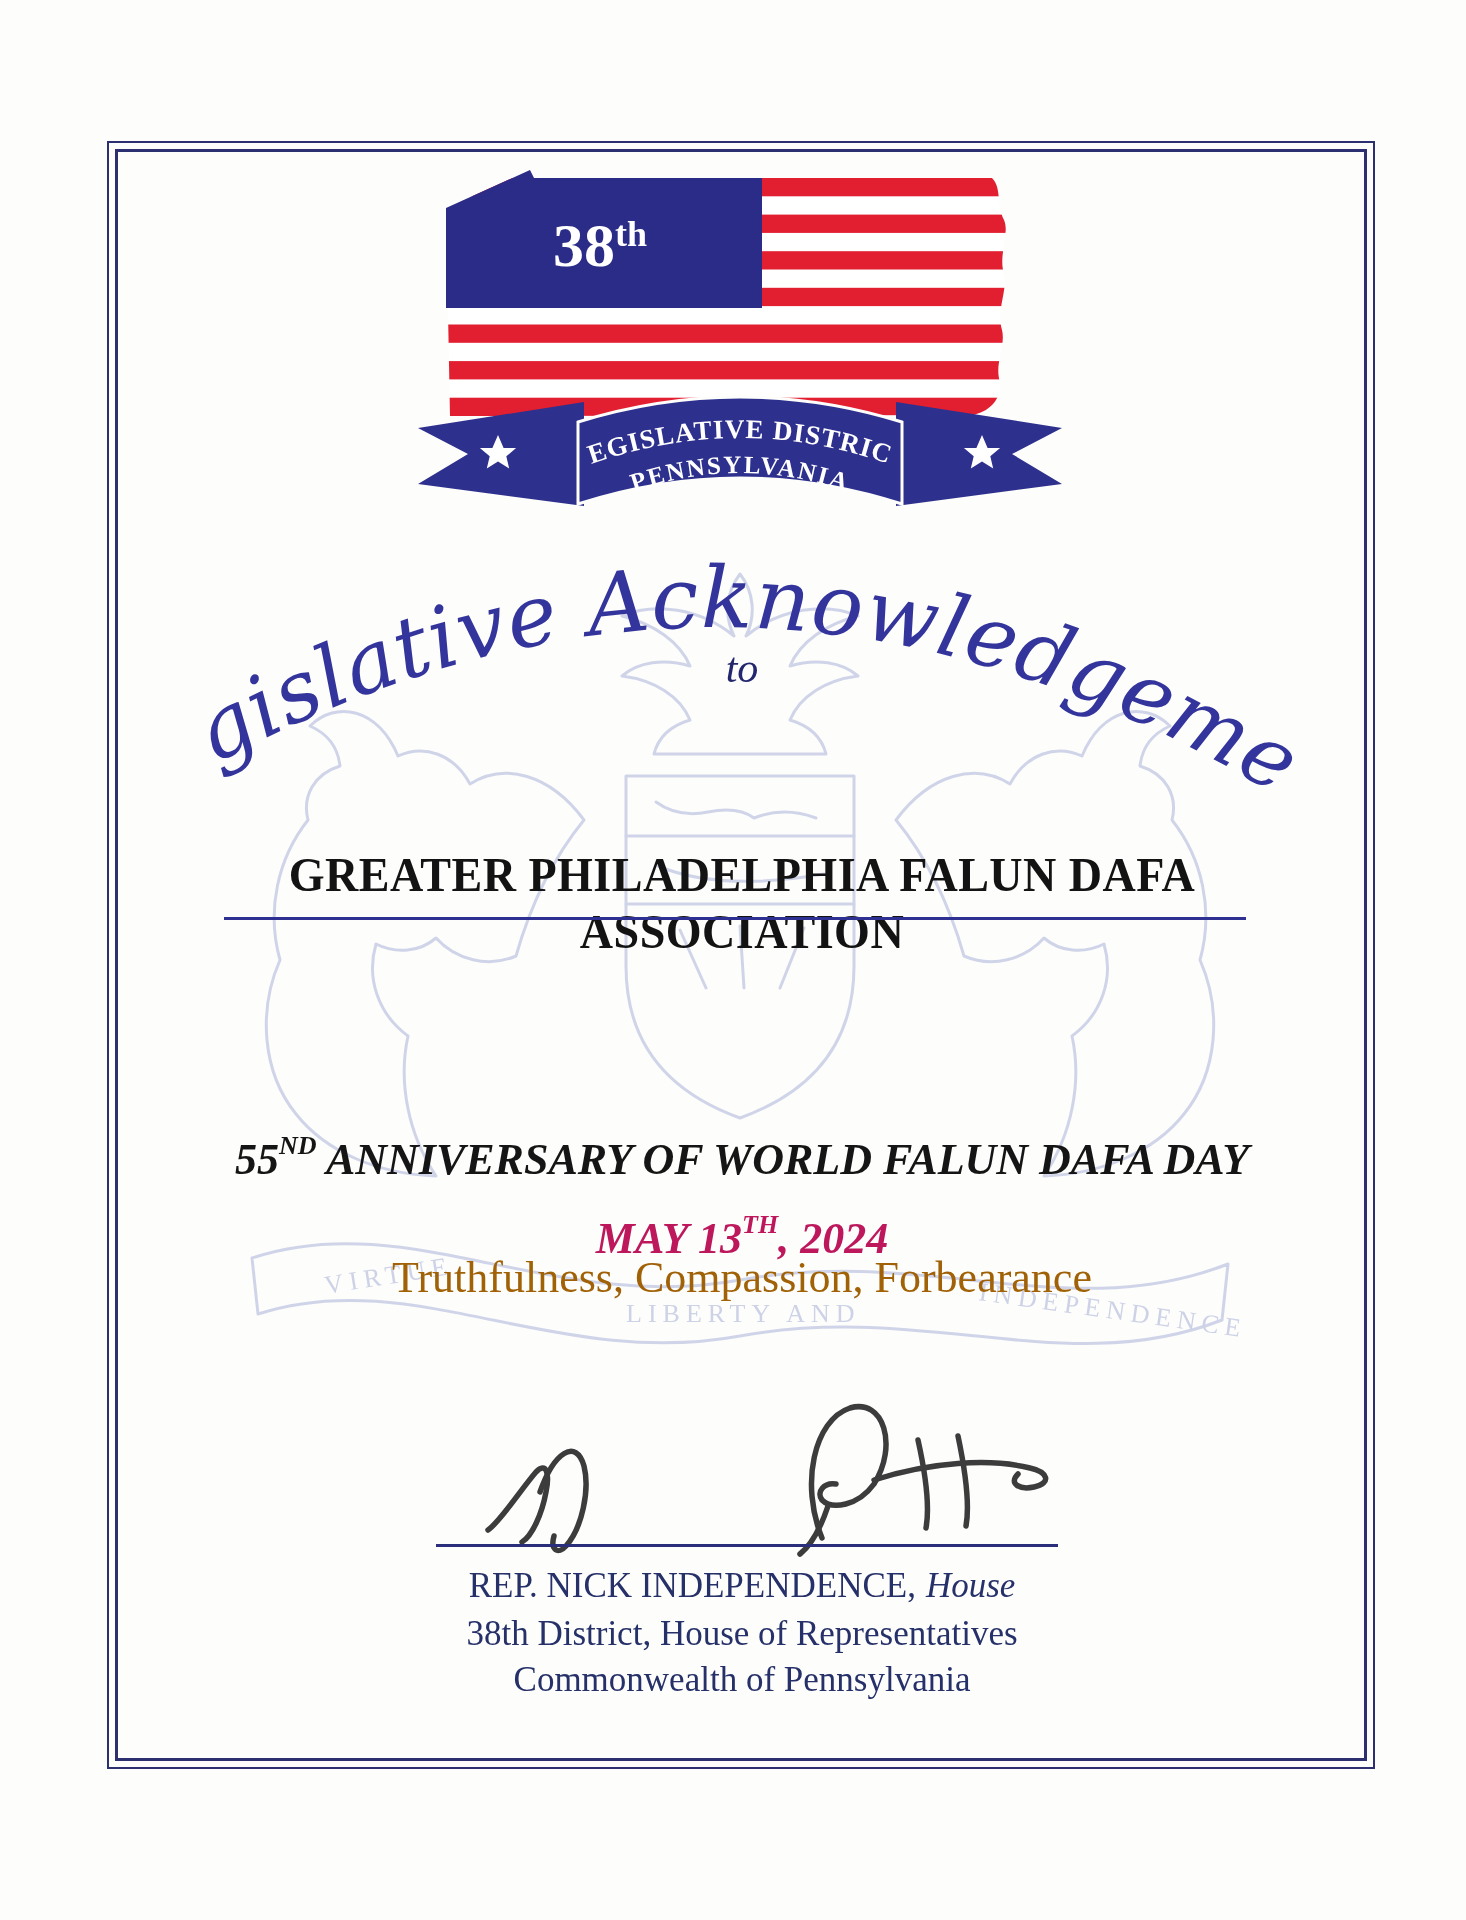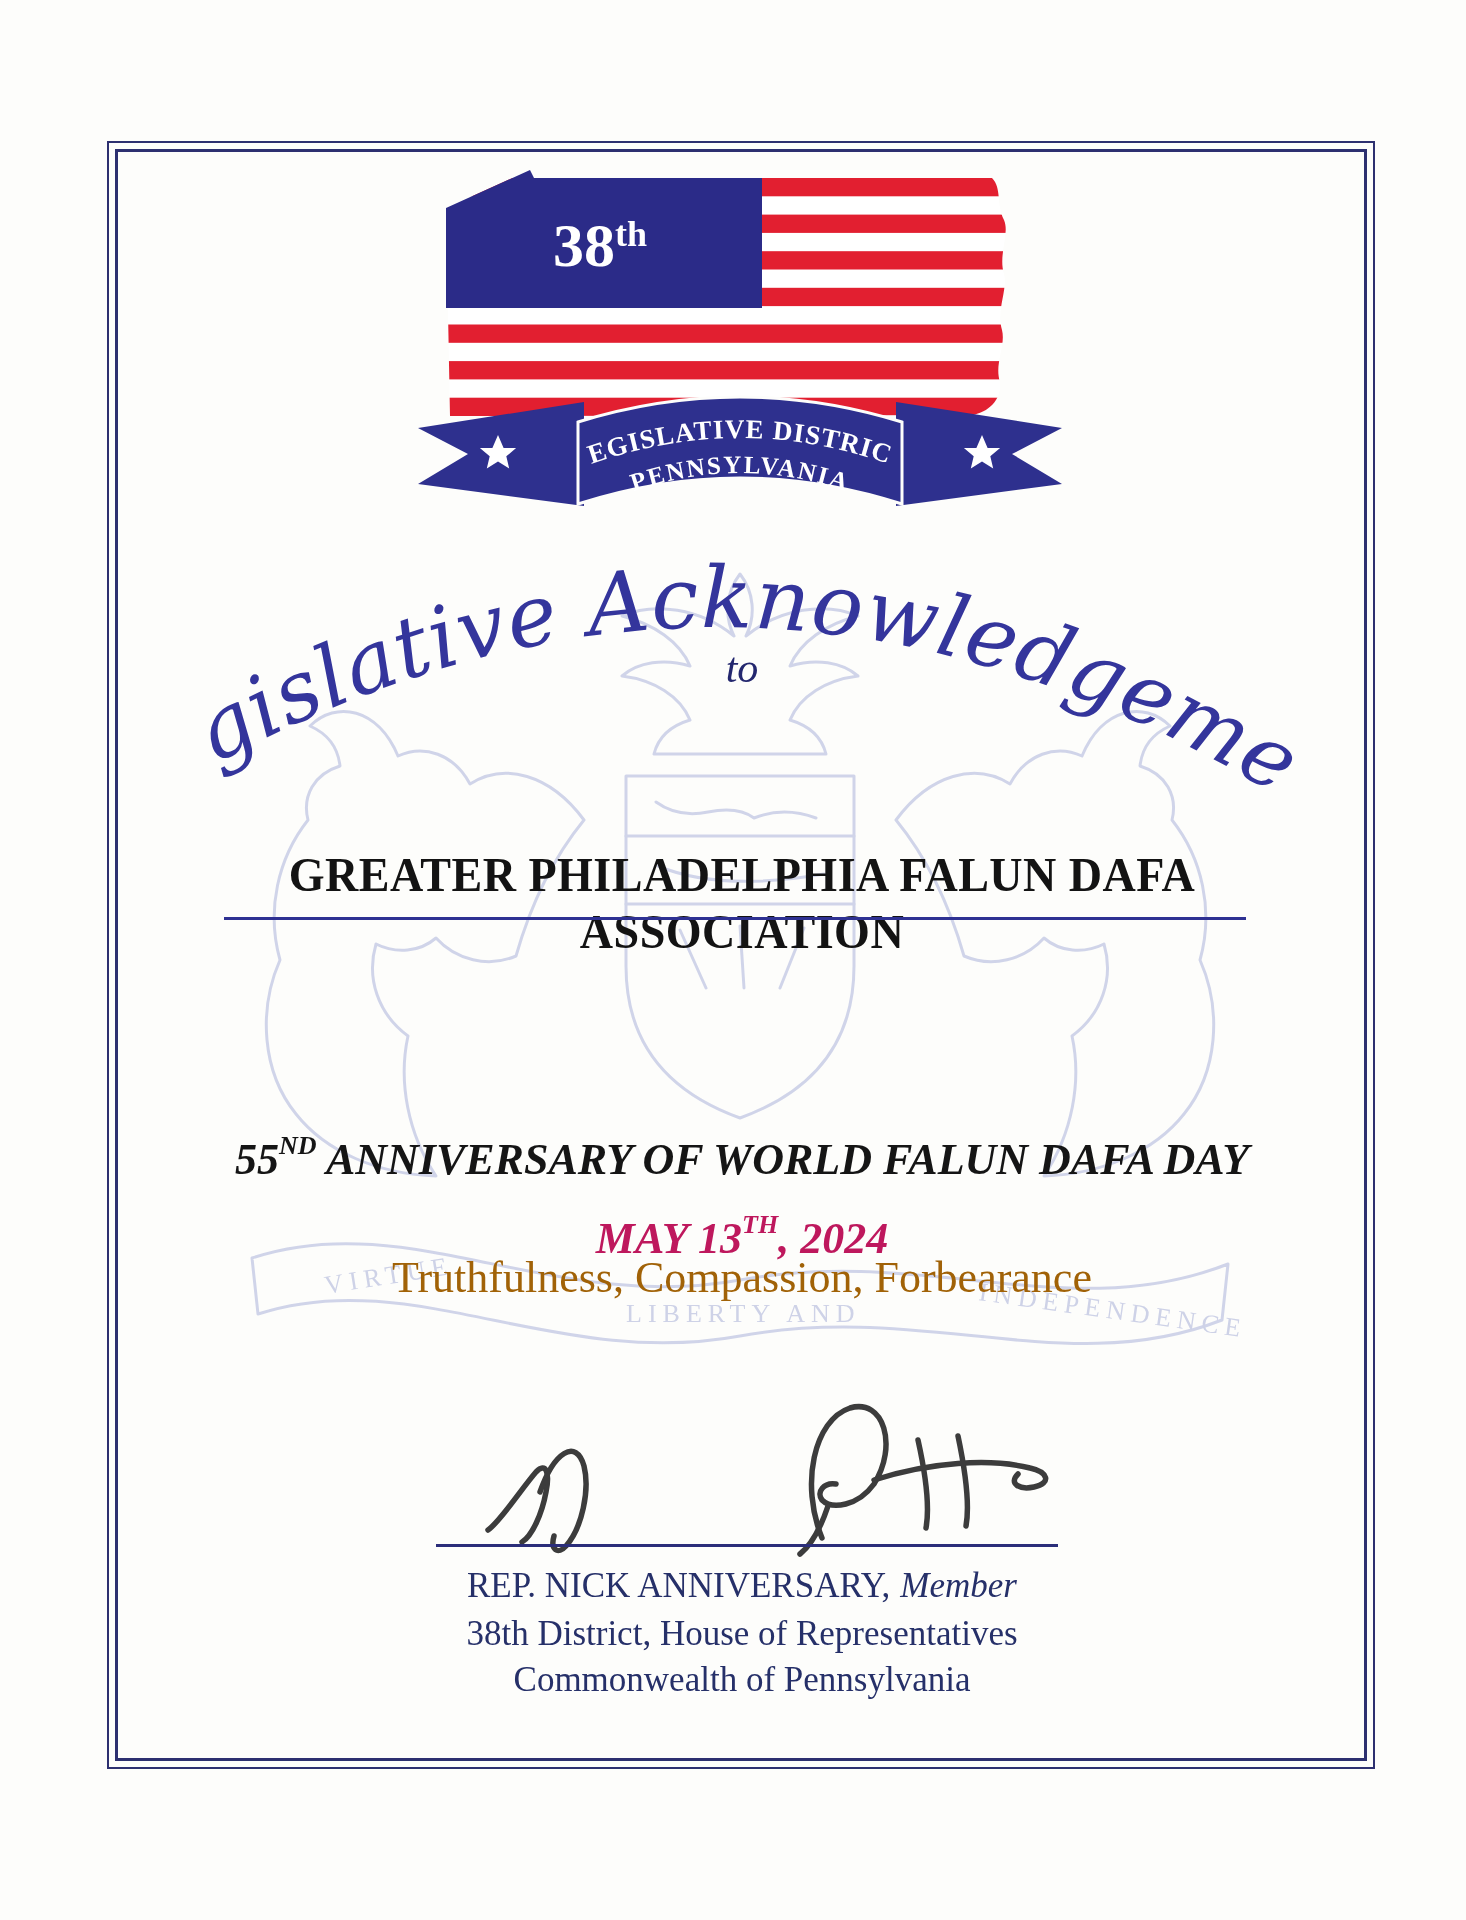--- a/index.html
+++ b/index.html
@@ -128,17 +128,17 @@
       <path d="M352,150 C330,96 344,32 380,20 C414,10 428,58 404,96 C388,118 362,122 352,112 C346,104 354,94 366,96"></path>
       <path d="M358,118 C350,142 340,158 330,166"></path>
       <path d="M448,52 C456,88 460,118 456,140"></path>
       <path d="M488,48 C496,86 500,116 496,138"></path>
       <path d="M404,92 C460,74 520,70 560,80 C578,84 582,95 564,99 C550,102 538,96 548,86"></path>
     </g>
   </svg>
 
   <div class="abs" id="sig-line"></div>
 
-  <div class="abs row credit" id="credit1"><span>REP. NICK ANNIVERSARY,</span><span class="mem">Member</span></div>
+  <div class="abs row credit" id="credit1"><span>REP. NICK INDEPENDENCE,</span><span class="mem">House</span></div>
   <div class="abs row credit" id="credit2">38th District, House of Representatives</div>
   <div class="abs row credit" id="credit3">Commonwealth of Pennsylvania</div>
 
 </div>
 
 </body></html>

